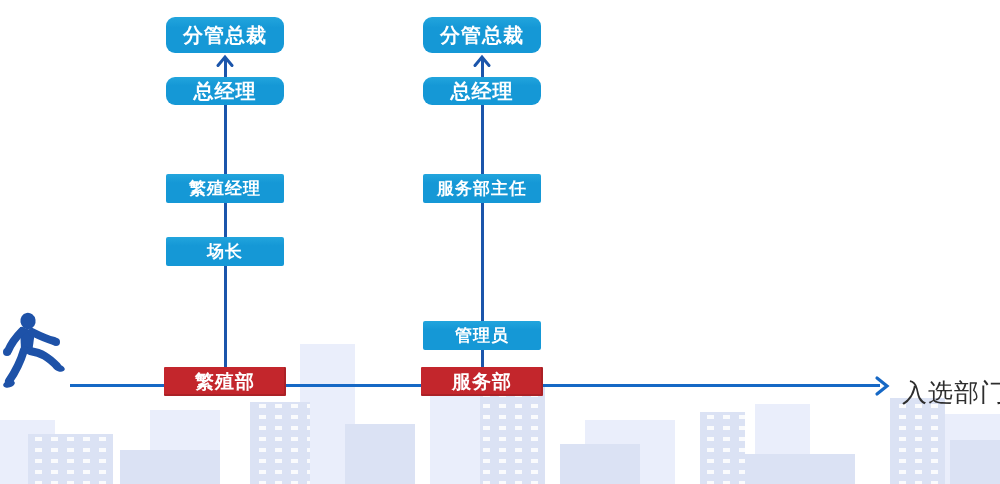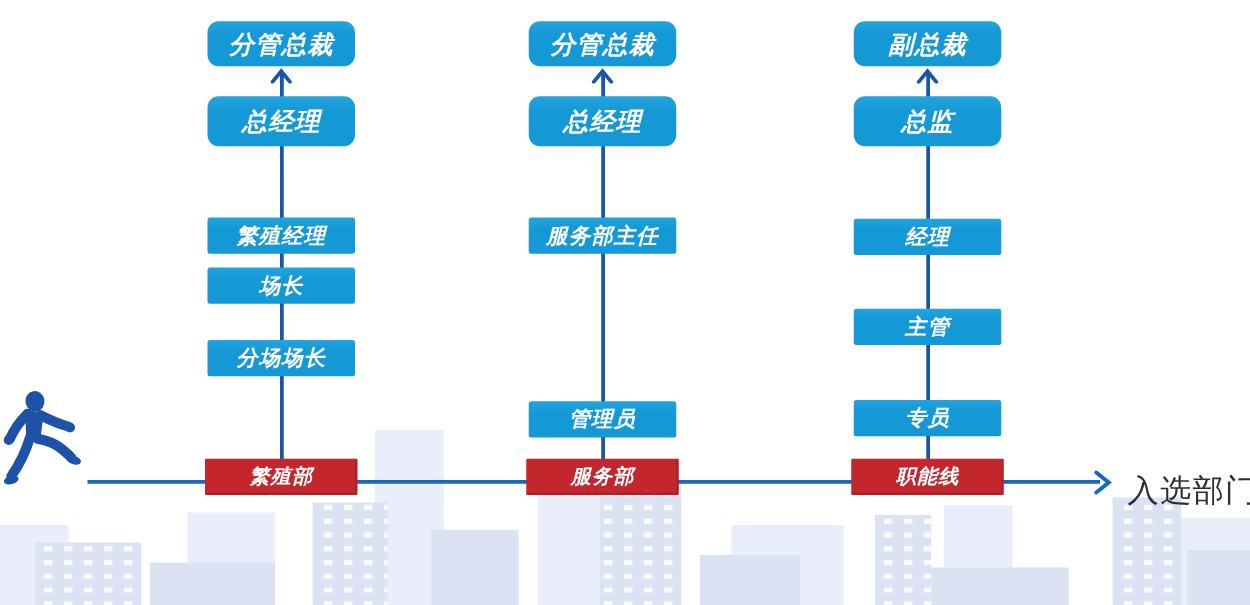--- a/index.html
+++ b/index.html
@@ -34,31 +34,31 @@
   .col{position:absolute;top:0;width:118px;height:484px;}
   .colA{left:166px;}
   .colB{left:423px;}
   .colC{left:683px;}
   .vline{position:absolute;left:calc(50% - 1.5px);top:57px;width:3px;height:329px;background:var(--connector-blue);z-index:0;}
   .uparrow{position:absolute;left:calc(50% - 10px);top:54px;z-index:1;}
   .uparrow path{fill:none;stroke:var(--connector-blue);stroke-width:3px;stroke-linecap:round;}
   .box{
     position:absolute;left:0;width:100%;z-index:2;
     display:flex;align-items:center;justify-content:center;
-    color:#fff;font-weight:bold;white-space:nowrap;font-style:italic;
+    color:#fff;font-weight:bold;white-space:nowrap;
   }
   .blue{background:linear-gradient(180deg,#22a5dd 0%,var(--box-blue) 30%);}
   .top{border-radius:9px;font-size:20px;letter-spacing:1px;}
   .t0{top:17px;height:36px;}
-  .t1{top:77px;height:40px;}
+  .t1{top:77px;height:28px;}
   .mid{height:29px;font-size:17px;border-radius:2px;letter-spacing:1px;}
-  .c4 .m0{top:174px;} .c4 .m1{top:214px;} .c4 .m2{top:272px;} .c4 .m3{top:321px;}
+  .c4 .m0{top:174px;} .c4 .m1{top:237px;} .c4 .m2{top:272px;} .c4 .m3{top:321px;}
   .c3 .m0{top:175px;} .c3 .m1{top:247px;} .c3 .m2{top:320px;}
   .base{
-    top:367px;height:29px;left:-2px;width:122px;font-size:16px;letter-spacing:1px;
+    top:367px;height:29px;left:-2px;width:122px;font-size:19px;letter-spacing:1px;
     background:var(--box-red);box-shadow:inset -2px -2px 0 rgba(0,0,0,0.12);border-radius:1px;
   }
 </style>
 </head>
 <body>
 
 <div class="stage">
 
   <svg class="skyline" width="1000" height="160" viewBox="0 0 1000 160">
     <defs>
@@ -117,42 +117,29 @@
 
   <div class="col colA c4">
     <div class="vline"></div>
     <svg class="uparrow" width="20" height="13" viewBox="0 0 20 13">
         <path d="M3 11.5 L10 3 L17 11.5"></path>
       </svg>
     <div class="box blue top t0">分管总裁</div>
     <div class="box blue top t1">总经理</div>
     <div class="box blue mid m0">繁殖经理</div>
     <div class="box blue mid m1">场长</div>
-    <div class="box blue mid m2">分场场长</div>
     <div class="box base">繁殖部</div>
   </div>
 
   <div class="col colB c4">
     <div class="vline"></div>
     <svg class="uparrow" width="20" height="13" viewBox="0 0 20 13">
         <path d="M3 11.5 L10 3 L17 11.5"></path>
       </svg>
     <div class="box blue top t0">分管总裁</div>
     <div class="box blue top t1">总经理</div>
     <div class="box blue mid m0">服务部主任</div>
     <div class="box blue mid m3">管理员</div>
     <div class="box base">服务部</div>
   </div>
 
-  <div class="col colC c3">
-    <div class="vline"></div>
-    <svg class="uparrow" width="20" height="13" viewBox="0 0 20 13">
-        <path d="M3 11.5 L10 3 L17 11.5"></path>
-      </svg>
-    <div class="box blue top t0">副总裁</div>
-    <div class="box blue top t1">总监</div>
-    <div class="box blue mid m0">经理</div>
-    <div class="box blue mid m1">主管</div>
-    <div class="box blue mid m2">专员</div>
-    <div class="box base">职能线</div>
-  </div>
 
 </div>
 
 </body></html>

